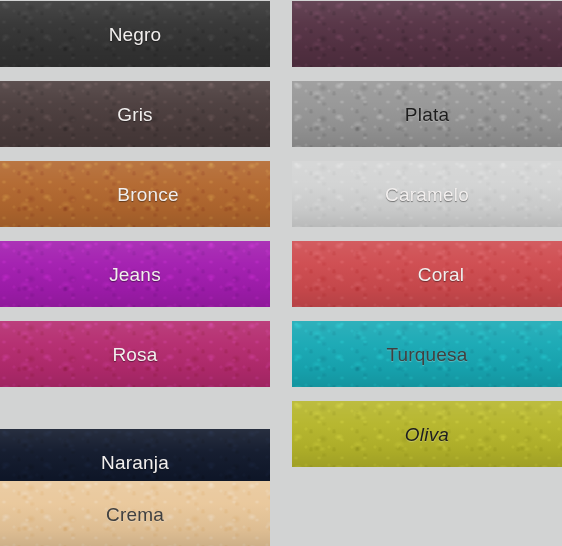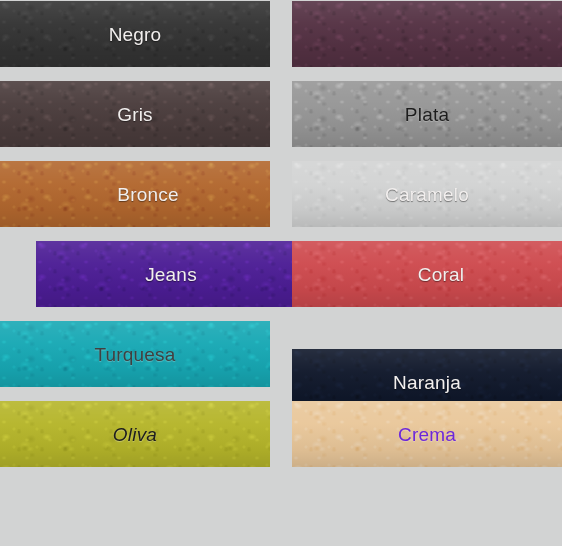--- a/index.html
+++ b/index.html
@@ -138,34 +138,40 @@
     <span class="swatch-label light" style="color: rgb(242, 239, 238); margin-left: 26px;">Bronce</span>
   </div>
 
   <div class="swatch">
     <span class="grain"></span>
     <span class="grain2"></span>
     <span class="sheen"></span>
     <span class="swatch-label light" style="color: rgb(242, 239, 238);">Caramelo</span>
   </div>
 
-  <div class="swatch" style="background-color: #4c1d95; margin-left: 36px;">
+  <div class="swatch" style="background-color: #a21caf;">
     <span class="grain"></span>
     <span class="grain2"></span>
     <span class="sheen"></span>
     <span class="swatch-label light" style="color: rgb(242, 239, 238);">Jeans</span>
   </div>
 
   <div class="swatch" style="background-color: rgb(206, 74, 78);">
     <span class="grain"></span>
     <span class="grain2"></span>
     <span class="sheen"></span>
     <span class="swatch-label light" style="color: rgb(242, 239, 238); margin-left: 28px;">Coral</span>
   </div>
 
+  <div class="swatch" style="background-color: rgb(180, 42, 110);">
+    <span class="grain"></span>
+    <span class="grain2"></span>
+    <span class="sheen"></span>
+    <span class="swatch-label light" style="color: rgb(242, 239, 238);">Rosa</span>
+  </div>
 
   <div class="swatch" style="background-color: rgb(23, 168, 180);">
     <span class="grain"></span>
     <span class="grain2"></span>
     <span class="sheen"></span>
     <span class="swatch-label dark" style="color: #404040;">Turquesa</span>
   </div>
 
   <div class="swatch" style="background-color: #0f172a; margin-top: 28px;">
     <span class="grain"></span>
@@ -178,17 +184,17 @@
     <span class="grain"></span>
     <span class="grain2"></span>
     <span class="sheen"></span>
     <span class="swatch-label dark" style="color: rgb(29, 29, 29);">Oliva</span>
   </div>
 
   <div class="swatch" style="background-color: rgb(233, 199, 154);">
     <span class="grain"></span>
     <span class="grain2"></span>
     <span class="sheen"></span>
-    <span class="swatch-label dark" style="color: #6d28d9;">Crema</span>
+    <span class="swatch-label dark" style="color: #404040;">Crema</span>
   </div>
 
 
 </div>
 
 </body></html>

